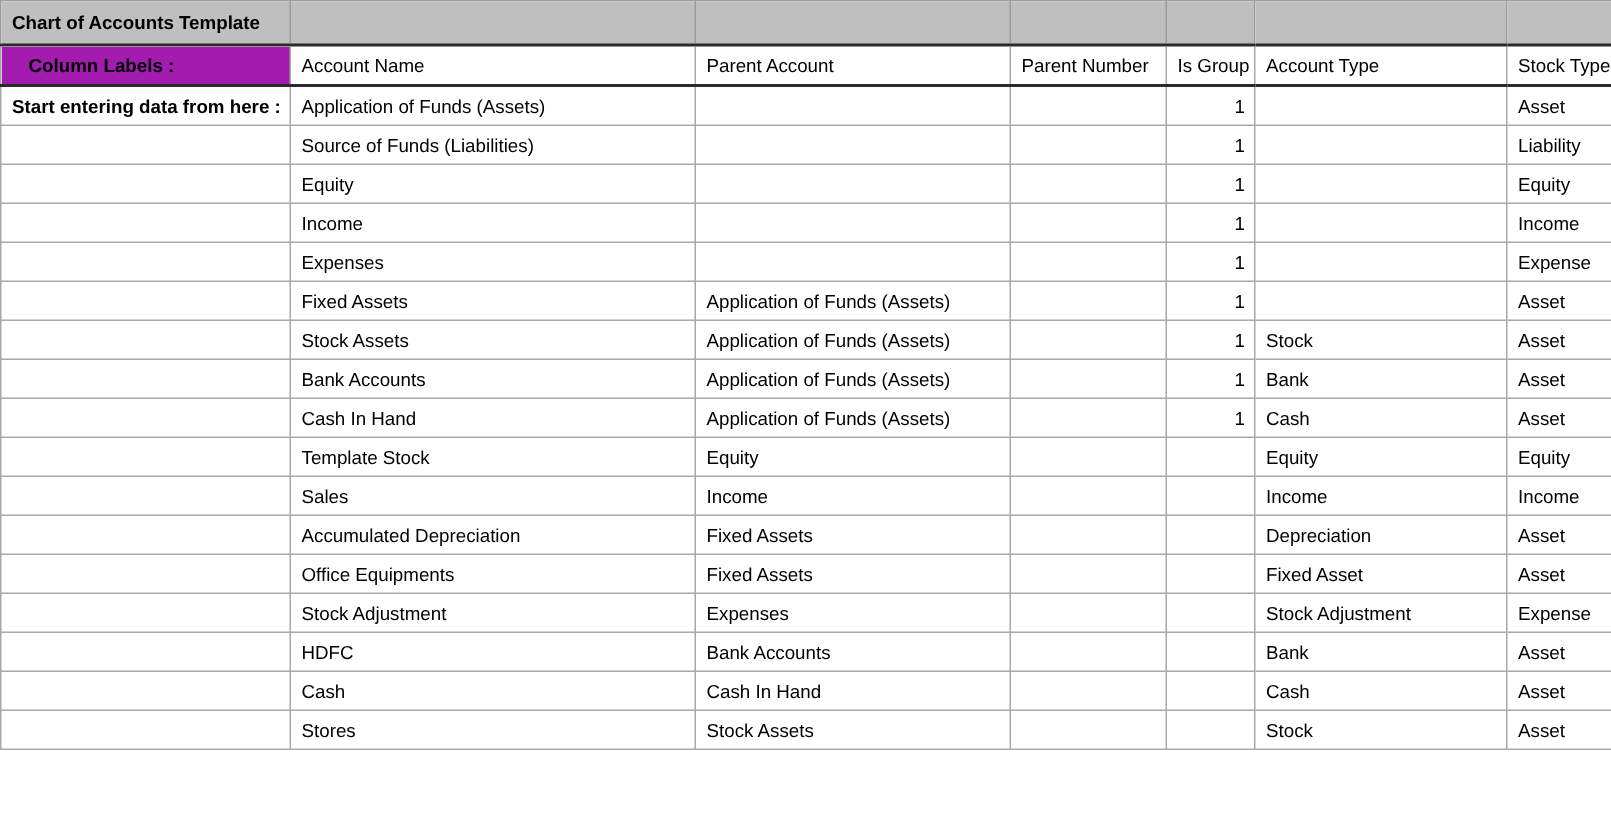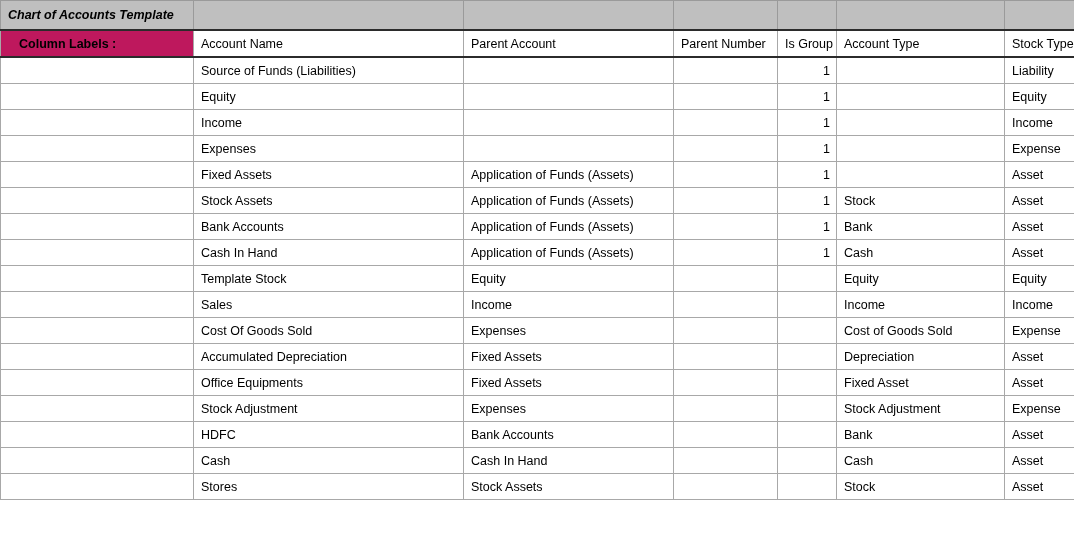--- a/index.html
+++ b/index.html
@@ -38,28 +38,27 @@
   col.c-isgroup { width: 59px;  }
   col.c-type    { width: 168px; }
   col.c-root    { width: 70px;  }
 
   tr.title-row td {
     background: #bfbfbf;
     height: 28px;
     border-color: #9a9a9a;
     border-bottom: 2px solid #2b2b2b;
     font-weight: bold;
-    font-style: italic;
   }
 
   tr.header-row td {
     border-bottom: 2px solid #2b2b2b;
   }
   tr.header-row td.label-cell {
-    background: #be185d;
+    background: #a21caf;
     font-weight: bold;
     padding-left: 18px;
   }
 
   td.start-cell {
     background: #ffffff;
     font-weight: bold;
   }
   td.gray-cell {
     background: #d9d9d9;
@@ -100,20 +99,29 @@
       <td>Parent Account</td>
       <td>Parent Number</td>
       <td>Is Group</td>
       <td>Account Type</td>
       <td>Stock Type</td>
     </tr>
 
     </tbody>
       <tbody>
         <tr>
+          <td class="start-cell">Start entering data from here :</td>
+          <td>Application of Funds (Assets)</td>
+          <td></td>
+          <td class="num"></td>
+          <td class="num">1</td>
+          <td></td>
+          <td>Asset</td>
+        </tr>
+        <tr>
           <td class="gray-cell"></td>
           <td>Source of Funds (Liabilities)</td>
           <td></td>
           <td class="num"></td>
           <td class="num">1</td>
           <td></td>
           <td>Liability</td>
         </tr>
         <tr>
           <td class="gray-cell"></td>
@@ -188,29 +196,20 @@
           <td>Equity</td>
         </tr>
         <tr>
           <td class="gray-cell"></td>
           <td>Sales</td>
           <td>Income</td>
           <td class="num"></td>
           <td class="num"></td>
           <td>Income</td>
           <td>Income</td>
-        </tr>
-        <tr>
-          <td class="gray-cell"></td>
-          <td>Cost Of Goods Sold</td>
-          <td>Expenses</td>
-          <td class="num"></td>
-          <td class="num"></td>
-          <td>Cost of Goods Sold</td>
-          <td>Expense</td>
         </tr>
         <tr>
           <td class="gray-cell"></td>
           <td>Accumulated Depreciation</td>
           <td>Fixed Assets</td>
           <td class="num"></td>
           <td class="num"></td>
           <td>Depreciation</td>
           <td>Asset</td>
         </tr>

